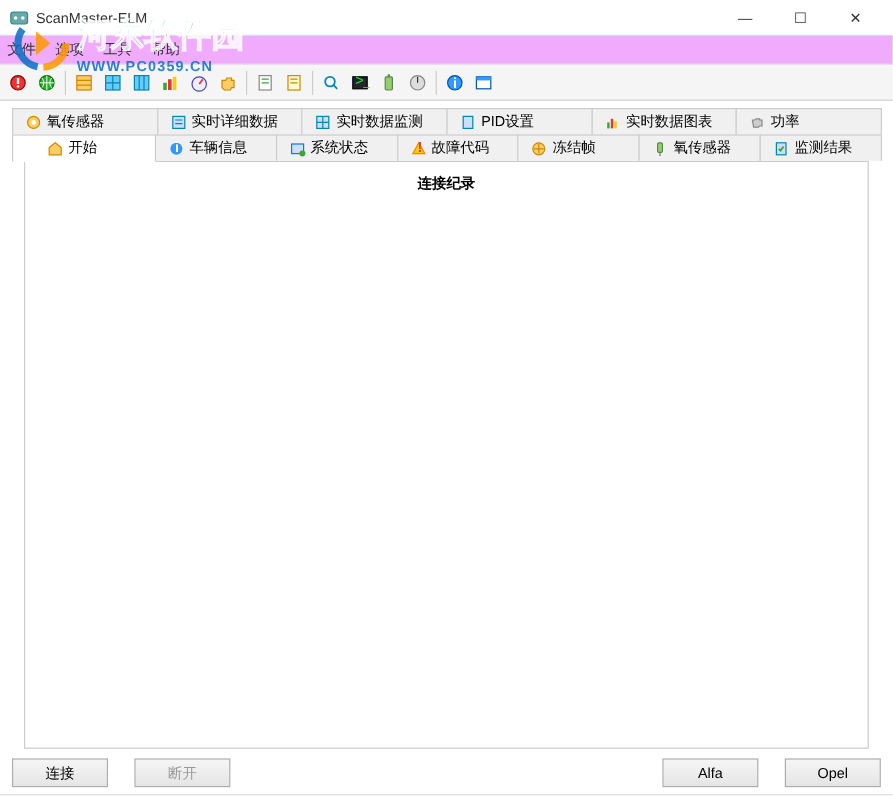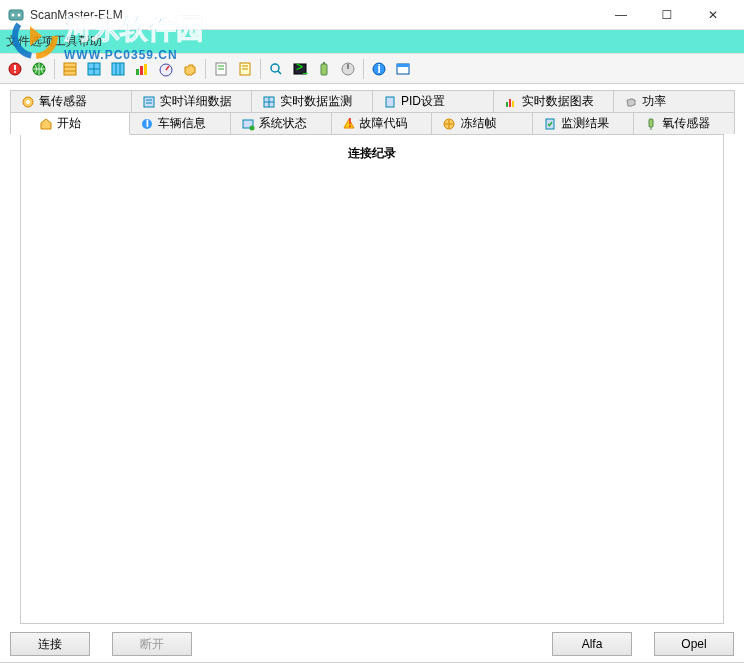--- a/index.html
+++ b/index.html
@@ -4,21 +4,21 @@
 <style>
 * { margin: 0; padding: 0; box-sizing: border-box; font-family: "Microsoft YaHei", "SimSun", Arial, sans-serif; font-size: 12px; }
 body { width: 744px; height: 663px; background: #fff; overflow: hidden; position: relative; }
 
 .titlebar { height: 30px; background: #fff; border-bottom: 1px solid #ddd; display: flex; align-items: center; padding: 0 8px; }
 .titlebar .app-icon { width: 16px; height: 16px; margin-right: 6px; }
 .titlebar .title { flex: 1; color: #333; }
 .titlebar .win-btns { display: flex; gap: 0; }
 .titlebar .win-btn { width: 46px; height: 30px; display: flex; align-items: center; justify-content: center; color: #333; }
 
-.menubar { height: 24px; display: flex; align-items: center; padding: 0 6px; gap: 0; background: #5eead4; border-bottom: 1px solid #e0e0e0; }
+.menubar { height: 24px; display: flex; align-items: center; padding: 0 6px; gap: 16px; background: #f0abfc; border-bottom: 1px solid #e0e0e0; }
 .menubar .menu-item { color: #333; cursor: default; }
 
 .toolbar { height: 30px; display: flex; align-items: center; padding: 2px 4px; background: #f5f5f5; border-bottom: 1px solid #d0d0d0; gap: 2px; }
 .toolbar .tb-btn { width: 22px; height: 22px; display: flex; align-items: center; justify-content: center; border: 1px solid transparent; }
 .toolbar .tb-sep { width: 1px; height: 20px; background: #ccc; margin: 0 2px; }
 
 .tabs-container { padding: 6px 10px 0 10px; }
 .tab-row { display: flex; height: 22px; }
 .tab { display: flex; align-items: center; gap: 4px; padding: 2px 10px; border: 1px solid #ccc; border-bottom: none; background: #f0f0f0; margin-right: -1px; position: relative; }
 .tab.active { background: #fff; z-index: 2; border-bottom: 1px solid #fff; margin-bottom: -1px; padding-left: 28px; }
@@ -276,34 +276,34 @@
           <svg width="14" height="14">
             <circle cx="7" cy="7" r="5" fill="#fc6" stroke="#c80"></circle>
             <path d="M7 3v8M3 7h8" stroke="#c80"></path>
           </svg>
         </span>
       <span class="tab-label">冻结帧</span>
     </div>
     <div class="tab">
       <span class="tab-icon">
           <svg width="14" height="14">
+            <rect x="5" y="2" width="4" height="8" fill="#9c6" stroke="#585" rx="1"></rect>
+            <line x1="7" y1="10" x2="7" y2="13" stroke="#585"></line>
+          </svg>
+        </span>
+      <span class="tab-label">氧传感器</span>
+    </div>
+    <div class="tab">
+      <span class="tab-icon">
+          <svg width="14" height="14">
             <rect x="3" y="2" width="8" height="10" fill="#cdf" stroke="#08a"></rect>
             <path d="M5 7l1.5 1.5L9 5" stroke="#3a3" fill="none" stroke-width="1.5"></path>
           </svg>
         </span>
       <span class="tab-label">监测结果</span>
-    </div>
-    <div class="tab">
-      <span class="tab-icon">
-          <svg width="14" height="14">
-            <rect x="5" y="2" width="4" height="8" fill="#9c6" stroke="#585" rx="1"></rect>
-            <line x1="7" y1="10" x2="7" y2="13" stroke="#585"></line>
-          </svg>
-        </span>
-      <span class="tab-label">氧传感器</span>
     </div>
   </div>
 
   <div class="content-area">
     <div class="content-title">连接纪录</div>
   </div>
 </div>
 
 <div class="button-bar">
   <div class="btn">连接</div>

